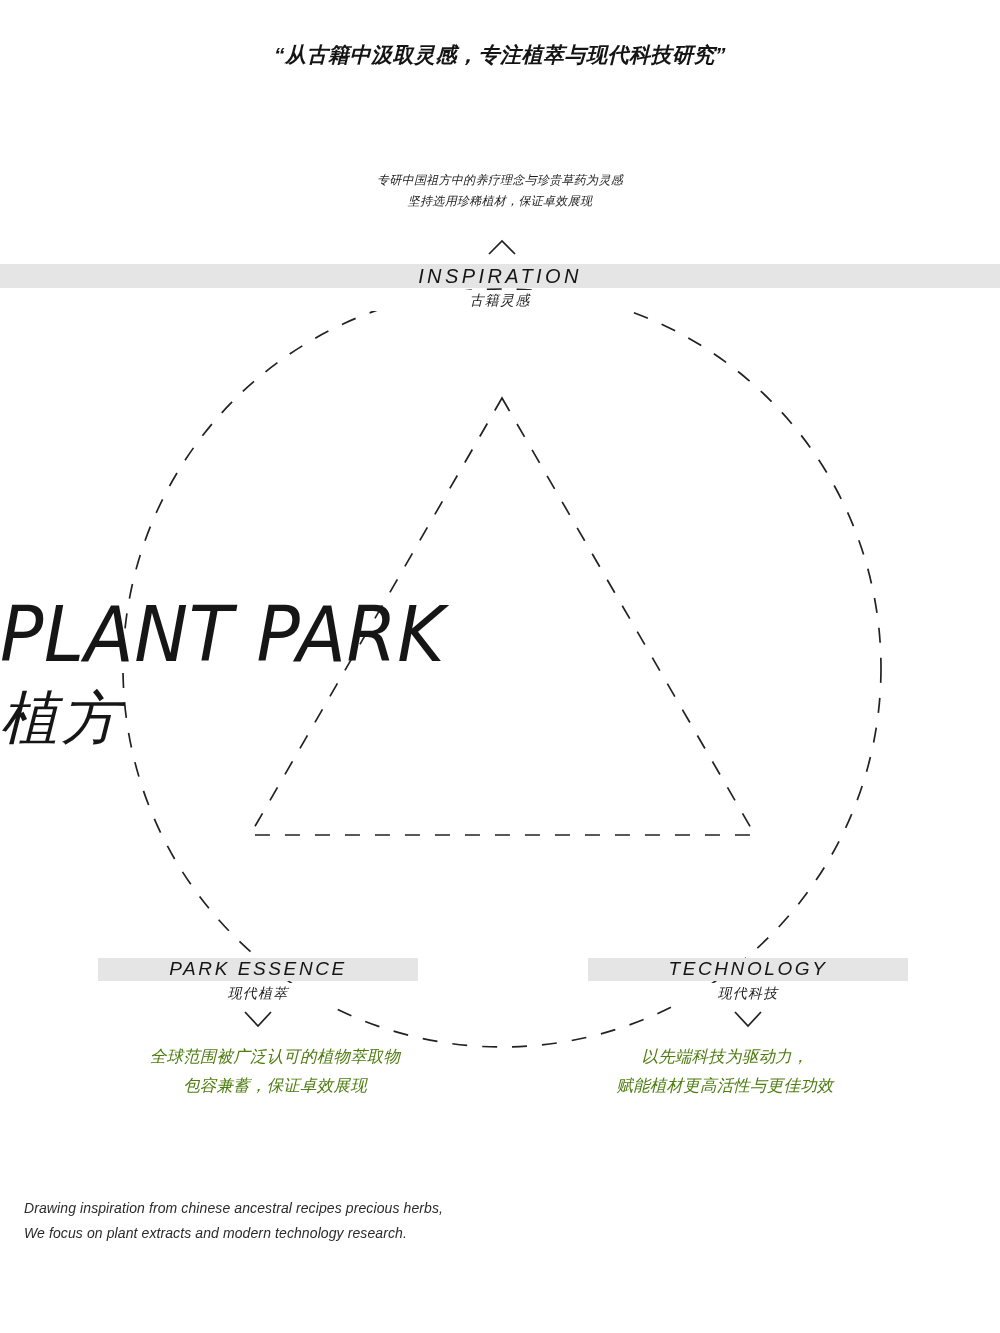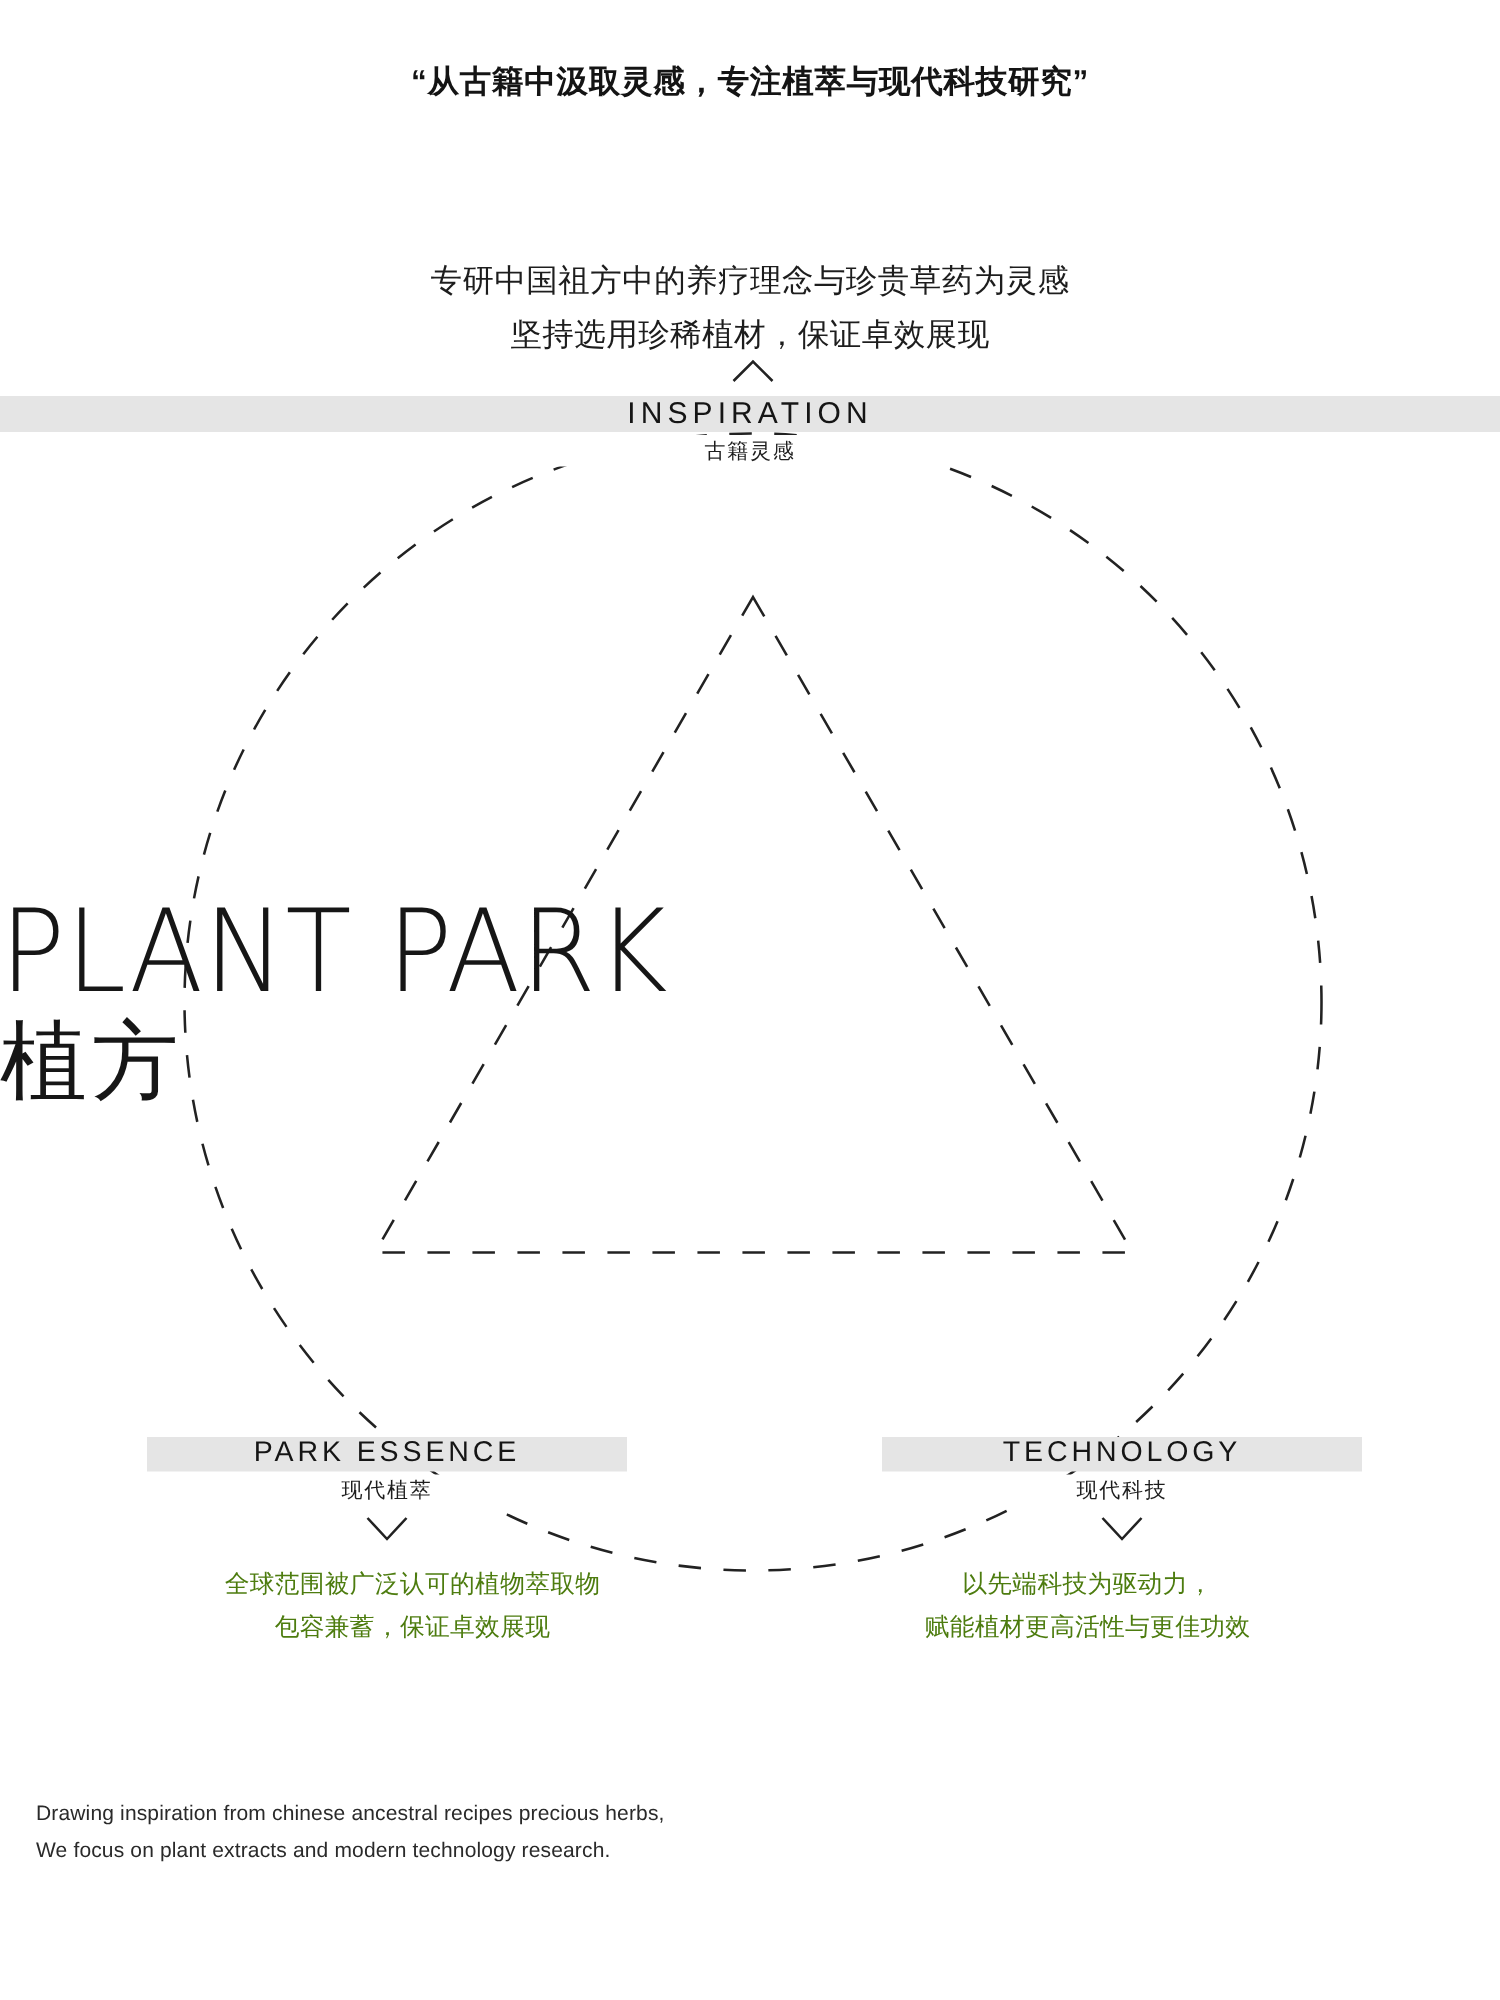--- a/index.html
+++ b/index.html
@@ -15,20 +15,21 @@
     font-family: "Liberation Sans", "DejaVu Sans", sans-serif;
     color: #1a1a1a;
     -webkit-font-smoothing: antialiased;
   }
 
   .stage {
     position: absolute;
     inset: 0;
     width: 1000px;
     height: 1024px;
+    font-style: italic;
   }
 
   
   .headline {
     position: absolute;
     top: 40px;
     left: 0;
     width: 1000px;
     text-align: center;
     font-size: 21px;
@@ -38,21 +39,21 @@
     line-height: 1.4;
   }
 
   
   .top-desc {
     position: absolute;
     top: 170px;
     left: 0;
     width: 1000px;
     text-align: center;
-    font-size: 21px;
+    font-size: 12px;
     font-weight: 400;
     color: #1d1d1d;
     line-height: 1.72;
     letter-spacing: 0.3px;
   }
   .top-desc .line { display: block; }
 
   
   .diagram {
     position: absolute;
@@ -131,21 +132,21 @@
     transform: scaleY(1.06);
     transform-origin: center top;
   }
   .logo .logo-cn {
     display: block;
     font-size: 58px;
     font-weight: 400;
     letter-spacing: 3px;
     color: #161616;
     line-height: 1.25;
-    margin-top: 4px;
+    margin-top: 14px;
   }
 
   
   .bottom-desc {
     position: absolute;
     top: 1042px;
     text-align: center;
     font-size: 16.5px;
     line-height: 1.75;
     color: #4d7c0f;

